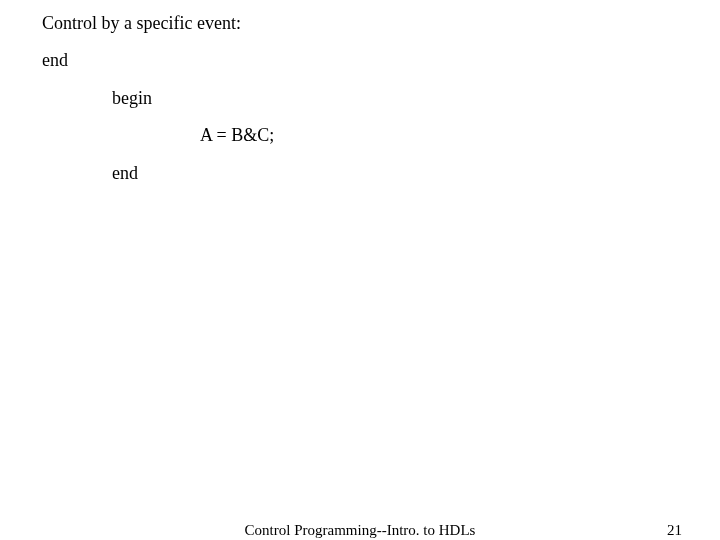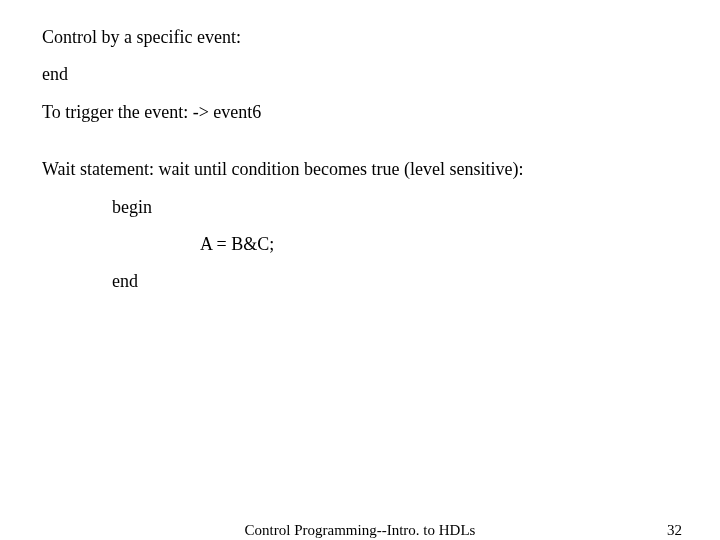--- a/index.html
+++ b/index.html
@@ -7,21 +7,21 @@
     width: 720px;
     height: 540px;
     background: #ffffff;
     font-family: "Times New Roman", Times, serif;
     font-size: 18px;
     color: #000000;
     position: relative;
     overflow: hidden;
   }
   .content {
-    padding: 26px 0 0 42px;
+    padding: 12px 0 0 42px;
   }
   .line {
     margin-bottom: 14px;
     line-height: 1.3;
   }
   .indent1 { padding-left: 70px; }
   .indent-begin { padding-left: 70px; }
   .indent-assign { padding-left: 158px; }
   .indent-end2 { padding-left: 70px; }
   .gap-medium { margin-top: 34px; }
@@ -41,23 +41,21 @@
     position: absolute;
     right: 38px;
   }
 </style>
 </head>
 <body>
 
 <div class="content">
   <div class="line">Control by a specific event:</div>
   <div class="line">end</div>
-  <div class="line">To trigger the event:   -&gt; event6</div>
-  <div class="line gap-medium">Wait statement:  wait until condition becomes true (level sensitive):</div>
   <div class="line indent-begin">begin</div>
   <div class="line indent-assign">A = B&amp;C;</div>
   <div class="line indent-end2">end</div>
 </div>
 
 <div class="footer">
   <span class="footer-center">Control Programming--Intro. to HDLs</span>
-  <span class="footer-right">32</span>
+  <span class="footer-right">21</span>
 </div>
 
 </body></html>

